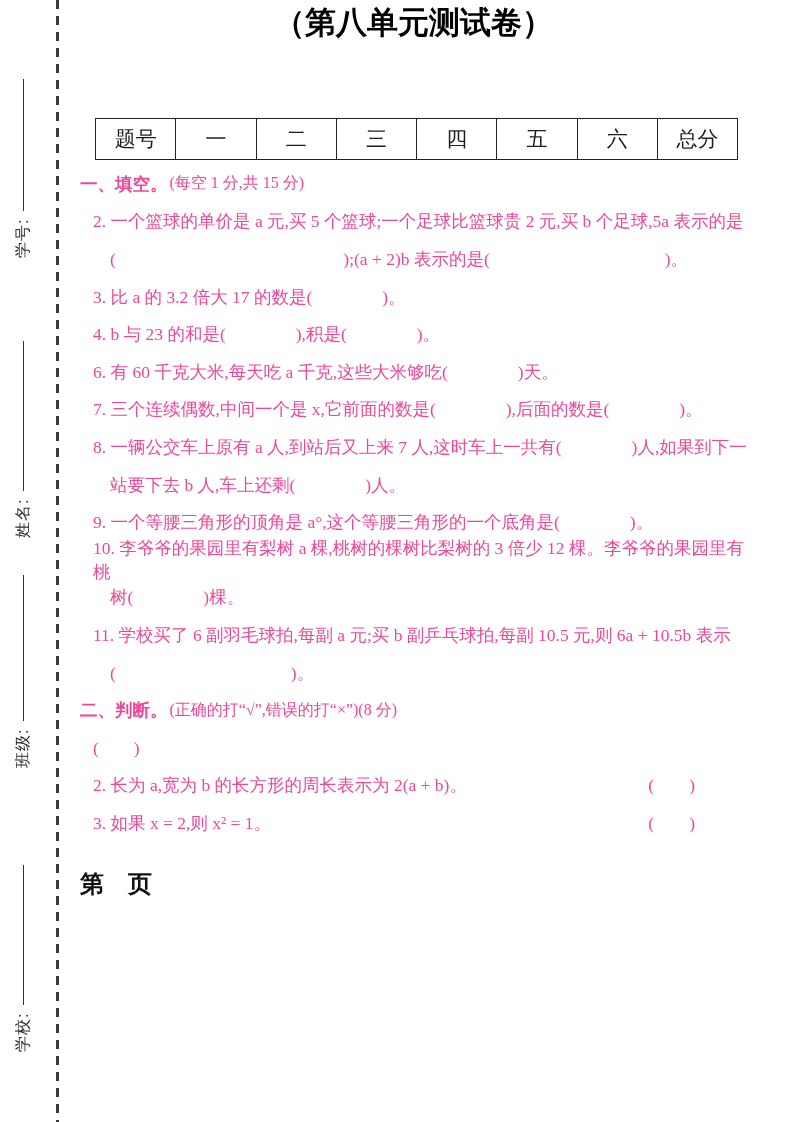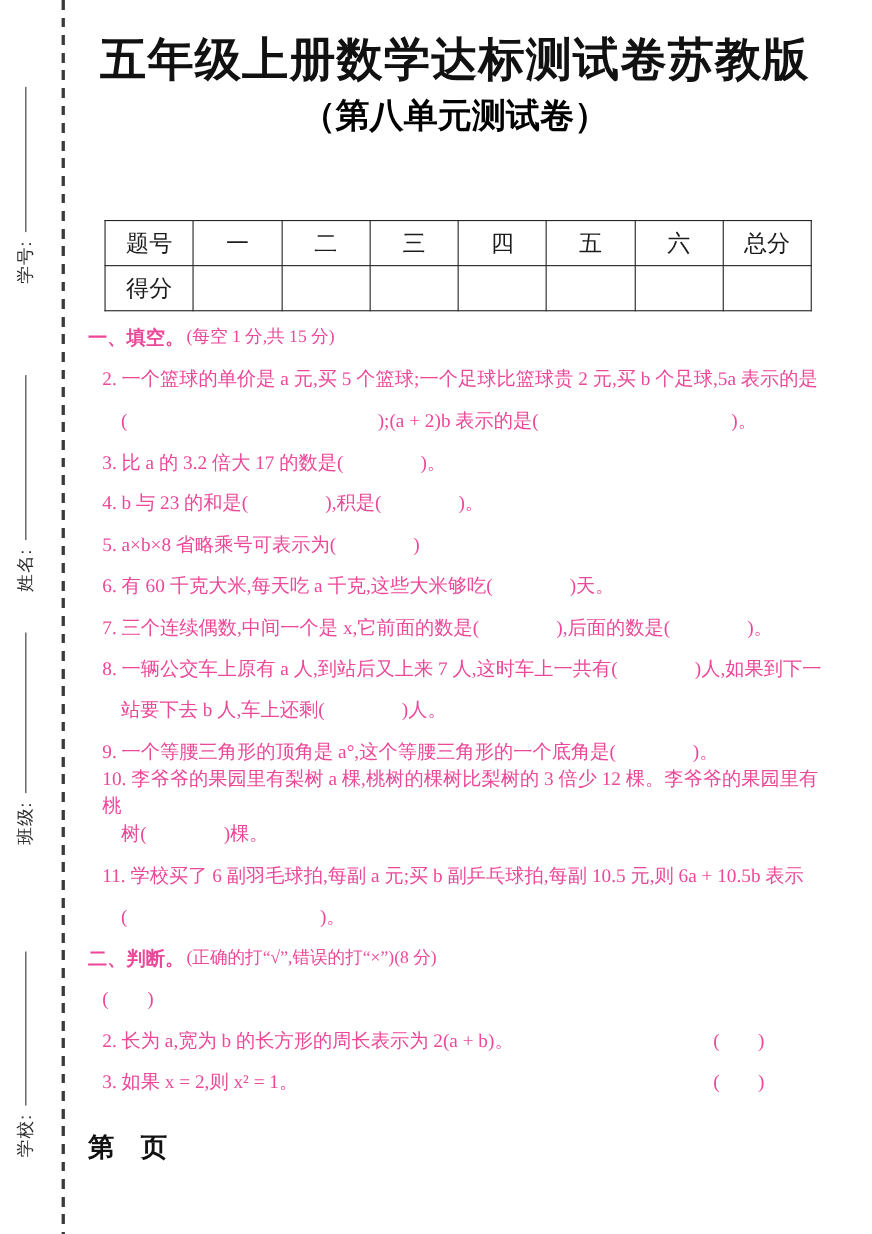--- a/index.html
+++ b/index.html
@@ -68,59 +68,47 @@
   </div>
   <div class="side-field" style="top:768px;">
     <span>班级:</span><span class="side-line" style="width:146px;"></span>
   </div>
   <div class="side-field" style="top:1052px;">
     <span>学校:</span><span class="side-line" style="width:140px;"></span>
   </div>
 
   <div class="main">
 
-    <div class="title">五年级上册数学达标测试卷苏教版</div>
     <div class="subtitle">（第八单元测试卷）</div>
 
     <table class="score">
       <tbody>
         <tr>
           <td>题号</td>
           <td>一</td>
           <td>二</td>
           <td>三</td>
           <td>四</td>
           <td>五</td>
           <td>六</td>
           <td>总分</td>
         </tr>
-        <tr>
-          <td>得分</td>
-          <td></td>
-          <td></td>
-          <td></td>
-          <td></td>
-          <td></td>
-          <td></td>
-          <td></td>
-        </tr>
       </tbody>
     </table>
 
     <div class="rows">
 
       <div class="row h">
         <span class="h-main">一、填空。</span><span class="h-note">(每空 1 分,共 15 分)</span>
       </div>
 
       <div class="row">2. 一个篮球的单价是 a 元,买 5 个篮球;一个足球比篮球贵 2 元,买 b 个足球,5a 表示的是</div>
       <div class="row cont">(　　　　　　　　　　　　　);(a + 2)b 表示的是(　　　　　　　　　　)。</div>
       <div class="row">3. 比 a 的 3.2 倍大 17 的数是(　　　　)。</div>
       <div class="row">4. b 与 23 的和是(　　　　),积是(　　　　)。</div>
-      <div class="row">5. a×b×8 省略乘号可表示为(　　　　)</div>
       <div class="row">6. 有 60 千克大米,每天吃 a 千克,这些大米够吃(　　　　)天。</div>
       <div class="row">7. 三个连续偶数,中间一个是 x,它前面的数是(　　　　),后面的数是(　　　　)。</div>
       <div class="row">8. 一辆公交车上原有 a 人,到站后又上来 7 人,这时车上一共有(　　　　)人,如果到下一</div>
       <div class="row cont">站要下去 b 人,车上还剩(　　　　)人。</div>
       <div class="row">9. 一个等腰三角形的顶角是 a°,这个等腰三角形的一个底角是(　　　　)。</div>
       <div class="row">10. 李爷爷的果园里有梨树 a 棵,桃树的棵树比梨树的 3 倍少 12 棵。李爷爷的果园里有桃</div>
       <div class="row cont">树(　　　　)棵。</div>
       <div class="row">11. 学校买了 6 副羽毛球拍,每副 a 元;买 b 副乒乓球拍,每副 10.5 元,则 6a + 10.5b 表示</div>
       <div class="row cont">(　　　　　　　　　　)。</div>
 

